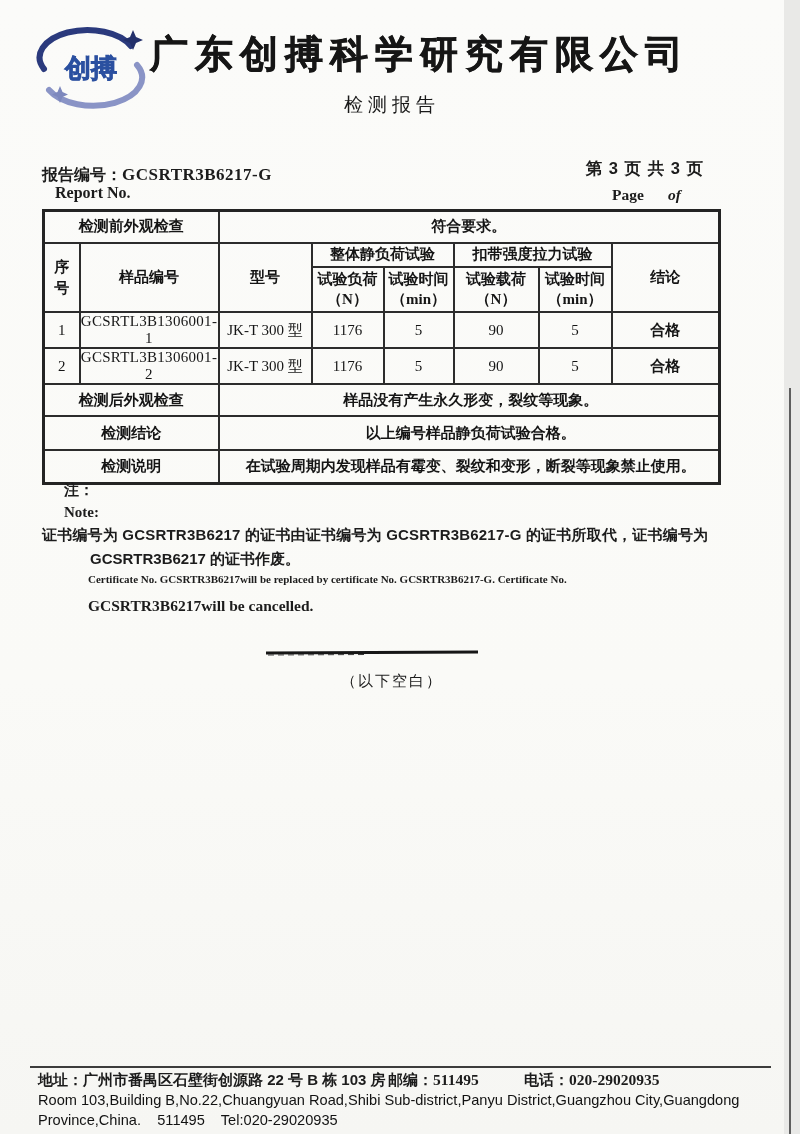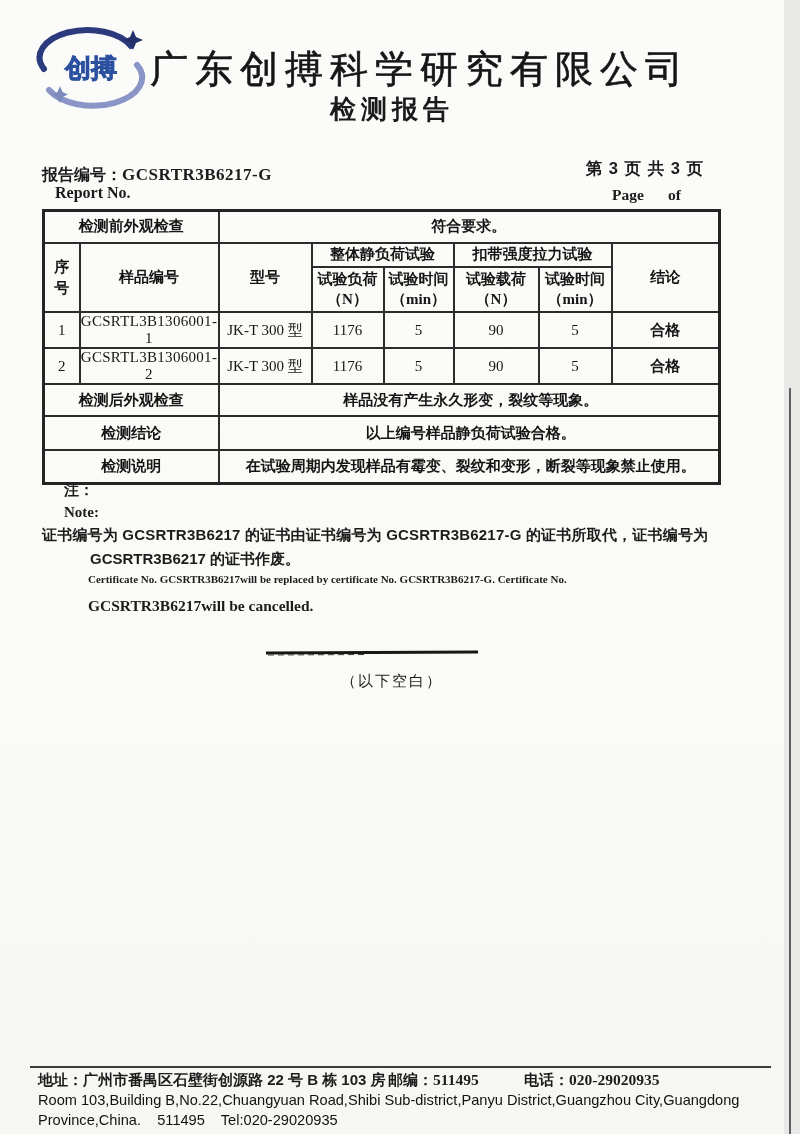--- a/index.html
+++ b/index.html
@@ -14,37 +14,37 @@
     background:linear-gradient(180deg,#fbfbf9 0%, #fafaf7 60%, #f6f6f3 100%);
     color:#1c1c1c;
   }
   .abs { position:absolute; }
   .zh { font-family:"Liberation Sans", sans-serif; font-weight:700; }
   .num { font-family:"Liberation Serif", serif; font-weight:600; }
   .en-serif { font-family:"Liberation Serif", serif; }
 
   
   .company-name {
-    left:150px; top:44px; width:570px;
-    font-size:38px; font-weight:400; letter-spacing:7px;
+    left:150px; top:29px; width:570px;
+    font-size:38px; font-weight:700; letter-spacing:7px;
     white-space:nowrap; color:#161616;
     -webkit-text-stroke:0.6px #161616;
   }
   .report-title {
     left:0; right:0; top:92px; text-align:center;
-    font-size:26px; font-weight:700; letter-spacing:5px; color:#1a1a1a;
+    font-size:19px; font-weight:400; letter-spacing:5px; color:#1a1a1a;
   }
 
   
   .meta-left  { left:42px;  top:165px; font-size:16px; }
   .meta-left .num { font-size:17px; letter-spacing:0.5px; }
   .meta-right { right:80px; top:158px; font-size:16.5px; letter-spacing:1px; }
   .meta-en-left { left:55px; top:184px; font-size:16px; font-weight:600; }
   .page-label { left:612px; top:186px; font-size:15.5px; font-weight:600; }
-  .of-label   { left:668px; top:186px; font-size:15.5px; font-weight:600; }
+  .of-label   { left:668px; top:186px; font-size:15.5px; font-weight:600;font-style:italic; }
 
   
   table.report {
     position:absolute; left:42px; top:209px; width:676px;
     border-collapse:collapse; table-layout:fixed;
     border:3px solid #242424;
   }
   table.report td, table.report th {
     border:2px solid #2c2c2c;
     text-align:center; vertical-align:middle;

